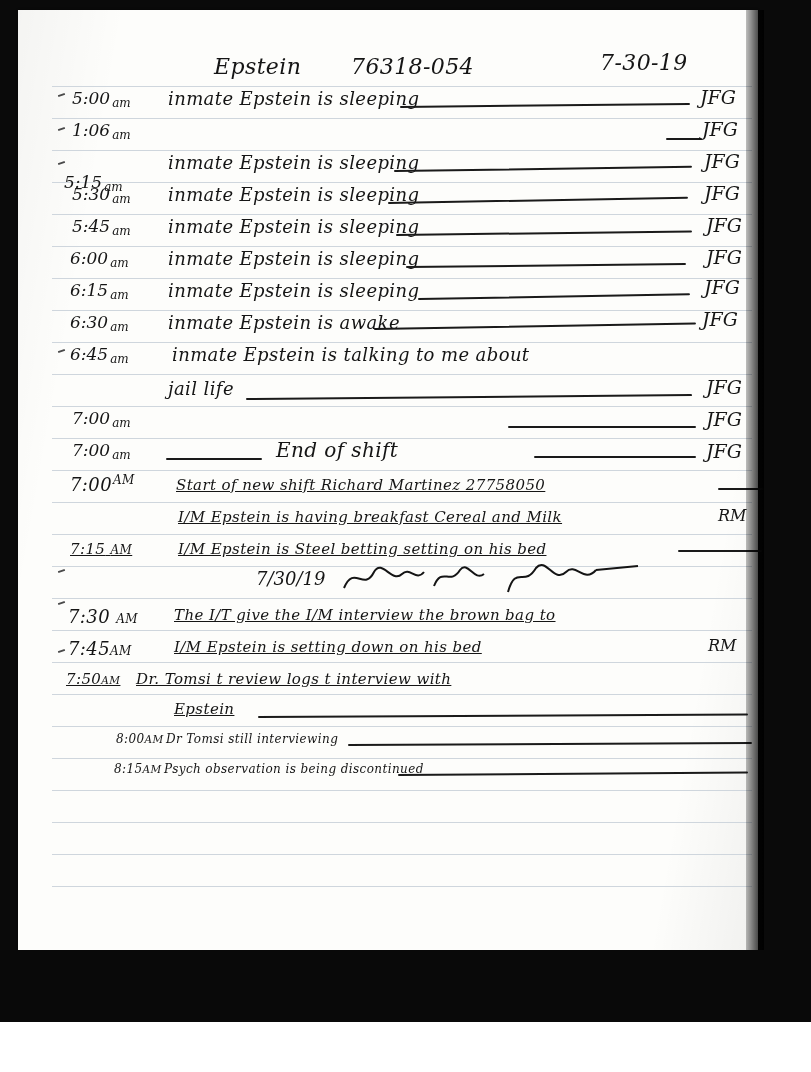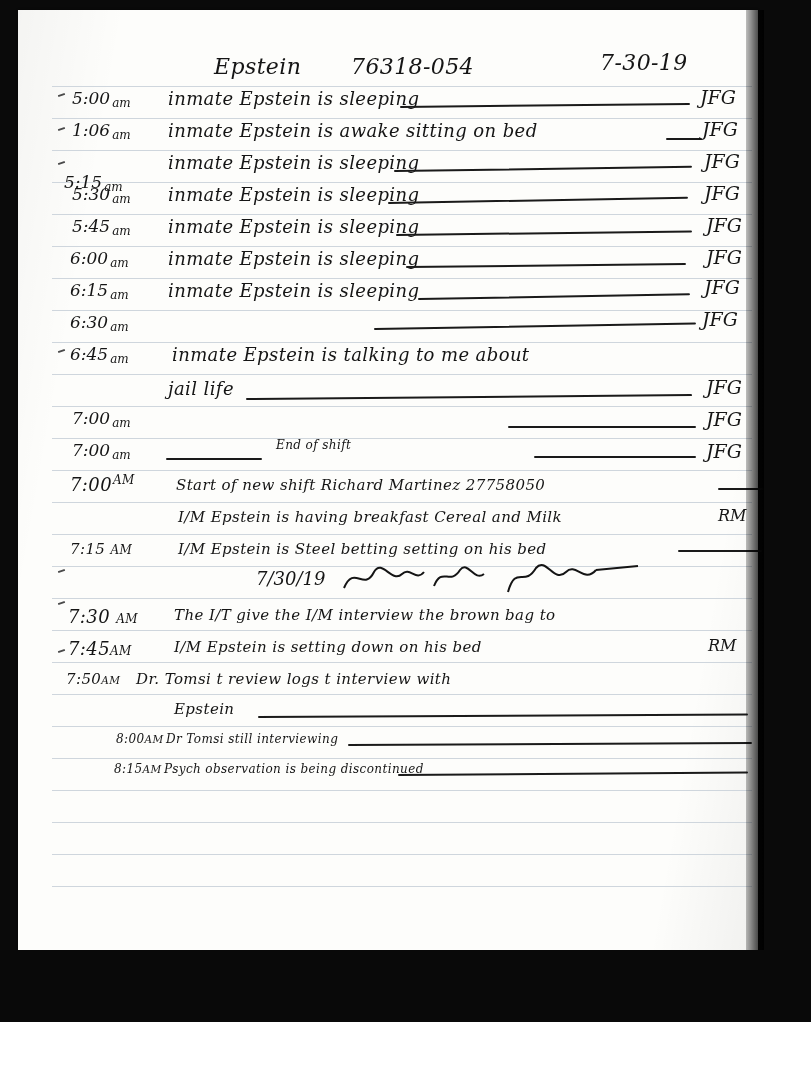--- a/index.html
+++ b/index.html
@@ -91,23 +91,23 @@
 
   
   .hw {
     position: absolute;
     color: #151515;
     font-family: "DejaVu Serif", serif;
     font-style: italic;
     white-space: nowrap;
     letter-spacing: 0.4px;
   }
-  .hw-lg { font-size: 12px; font-style: italic; }
+  .hw-lg { font-size: 20px; font-style: italic; }
   .hw-md { font-size: 18px; }
-  .hw-sm { font-size: 15px; }
+  .hw-sm { font-size: 15px; text-decoration: underline; }
   .hw-xs { font-size: 12px; }
   .hw-tiny { font-size: 10.5px; }
 
   .time-stamp {
     position: absolute;
     color: #151515;
     font-family: "DejaVu Serif", serif;
     font-style: italic;
     font-size: 17px;
     white-space: nowrap;
@@ -207,21 +207,20 @@
   <div class="time-stamp" style="left:54px; top:78px;">
     <span>5:00</span><span class="time-am">am</span>
   </div>
   <div class="hw hw-md" style="left:150px; top:78px;">inmate Epstein is sleeping</div>
   <div class="stroke" style="left:382px; top:96px; width:290px; transform: rotate(-0.6deg);"></div>
   <div class="initials" style="left:682px; top:76px;">JFG</div>
 
   <div class="time-stamp" style="left:54px; top:110px;">
     <span>1:06</span><span class="time-am">am</span>
   </div>
-  <div class="hw hw-md" style="left:150px; top:110px;">inmate Epstein is awake sitting on bed</div>
   <div class="stroke" style="left:648px; top:128px; width:36px;"></div>
   <div class="initials" style="left:684px; top:108px;">JFG</div>
 
   <div class="time-stamp" style="left:46px; top:142px;margin-top:20px;">
     <span>5:15</span><span class="time-am">am</span>
   </div>
   <div class="hw hw-md" style="left:150px; top:142px;">inmate Epstein is sleeping</div>
   <div class="stroke" style="left:376px; top:160px; width:298px; transform: rotate(-0.8deg);"></div>
   <div class="initials" style="left:686px; top:140px;">JFG</div>
 
@@ -249,20 +248,21 @@
   <div class="time-stamp" style="left:52px; top:270px;">
     <span>6:15</span><span class="time-am">am</span>
   </div>
   <div class="hw hw-md" style="left:150px; top:270px;">inmate Epstein is sleeping</div>
   <div class="stroke" style="left:400px; top:288px; width:272px; transform: rotate(-1deg);"></div>
   <div class="initials" style="left:686px; top:266px;">JFG</div>
 
   <div class="time-stamp" style="left:52px; top:302px;">
     <span>6:30</span><span class="time-am">am</span>
   </div>
+  <div class="hw hw-md" style="left:150px; top:302px;">inmate Epstein is awake</div>
   <div class="stroke" style="left:356px; top:318px; width:322px; transform: rotate(-1deg);"></div>
   <div class="initials" style="left:684px; top:298px;">JFG</div>
 
   <div class="time-stamp" style="left:52px; top:334px;">
     <span>6:45</span><span class="time-am">am</span>
   </div>
   <div class="hw hw-md" style="left:154px; top:334px;">inmate Epstein is talking to me about</div>
   <div class="hw hw-md" style="left:150px; top:368px;">jail life</div>
   <div class="stroke" style="left:228px; top:388px; width:446px; transform: rotate(-0.5deg);"></div>
   <div class="initials" style="left:688px; top:366px;">JFG</div>

